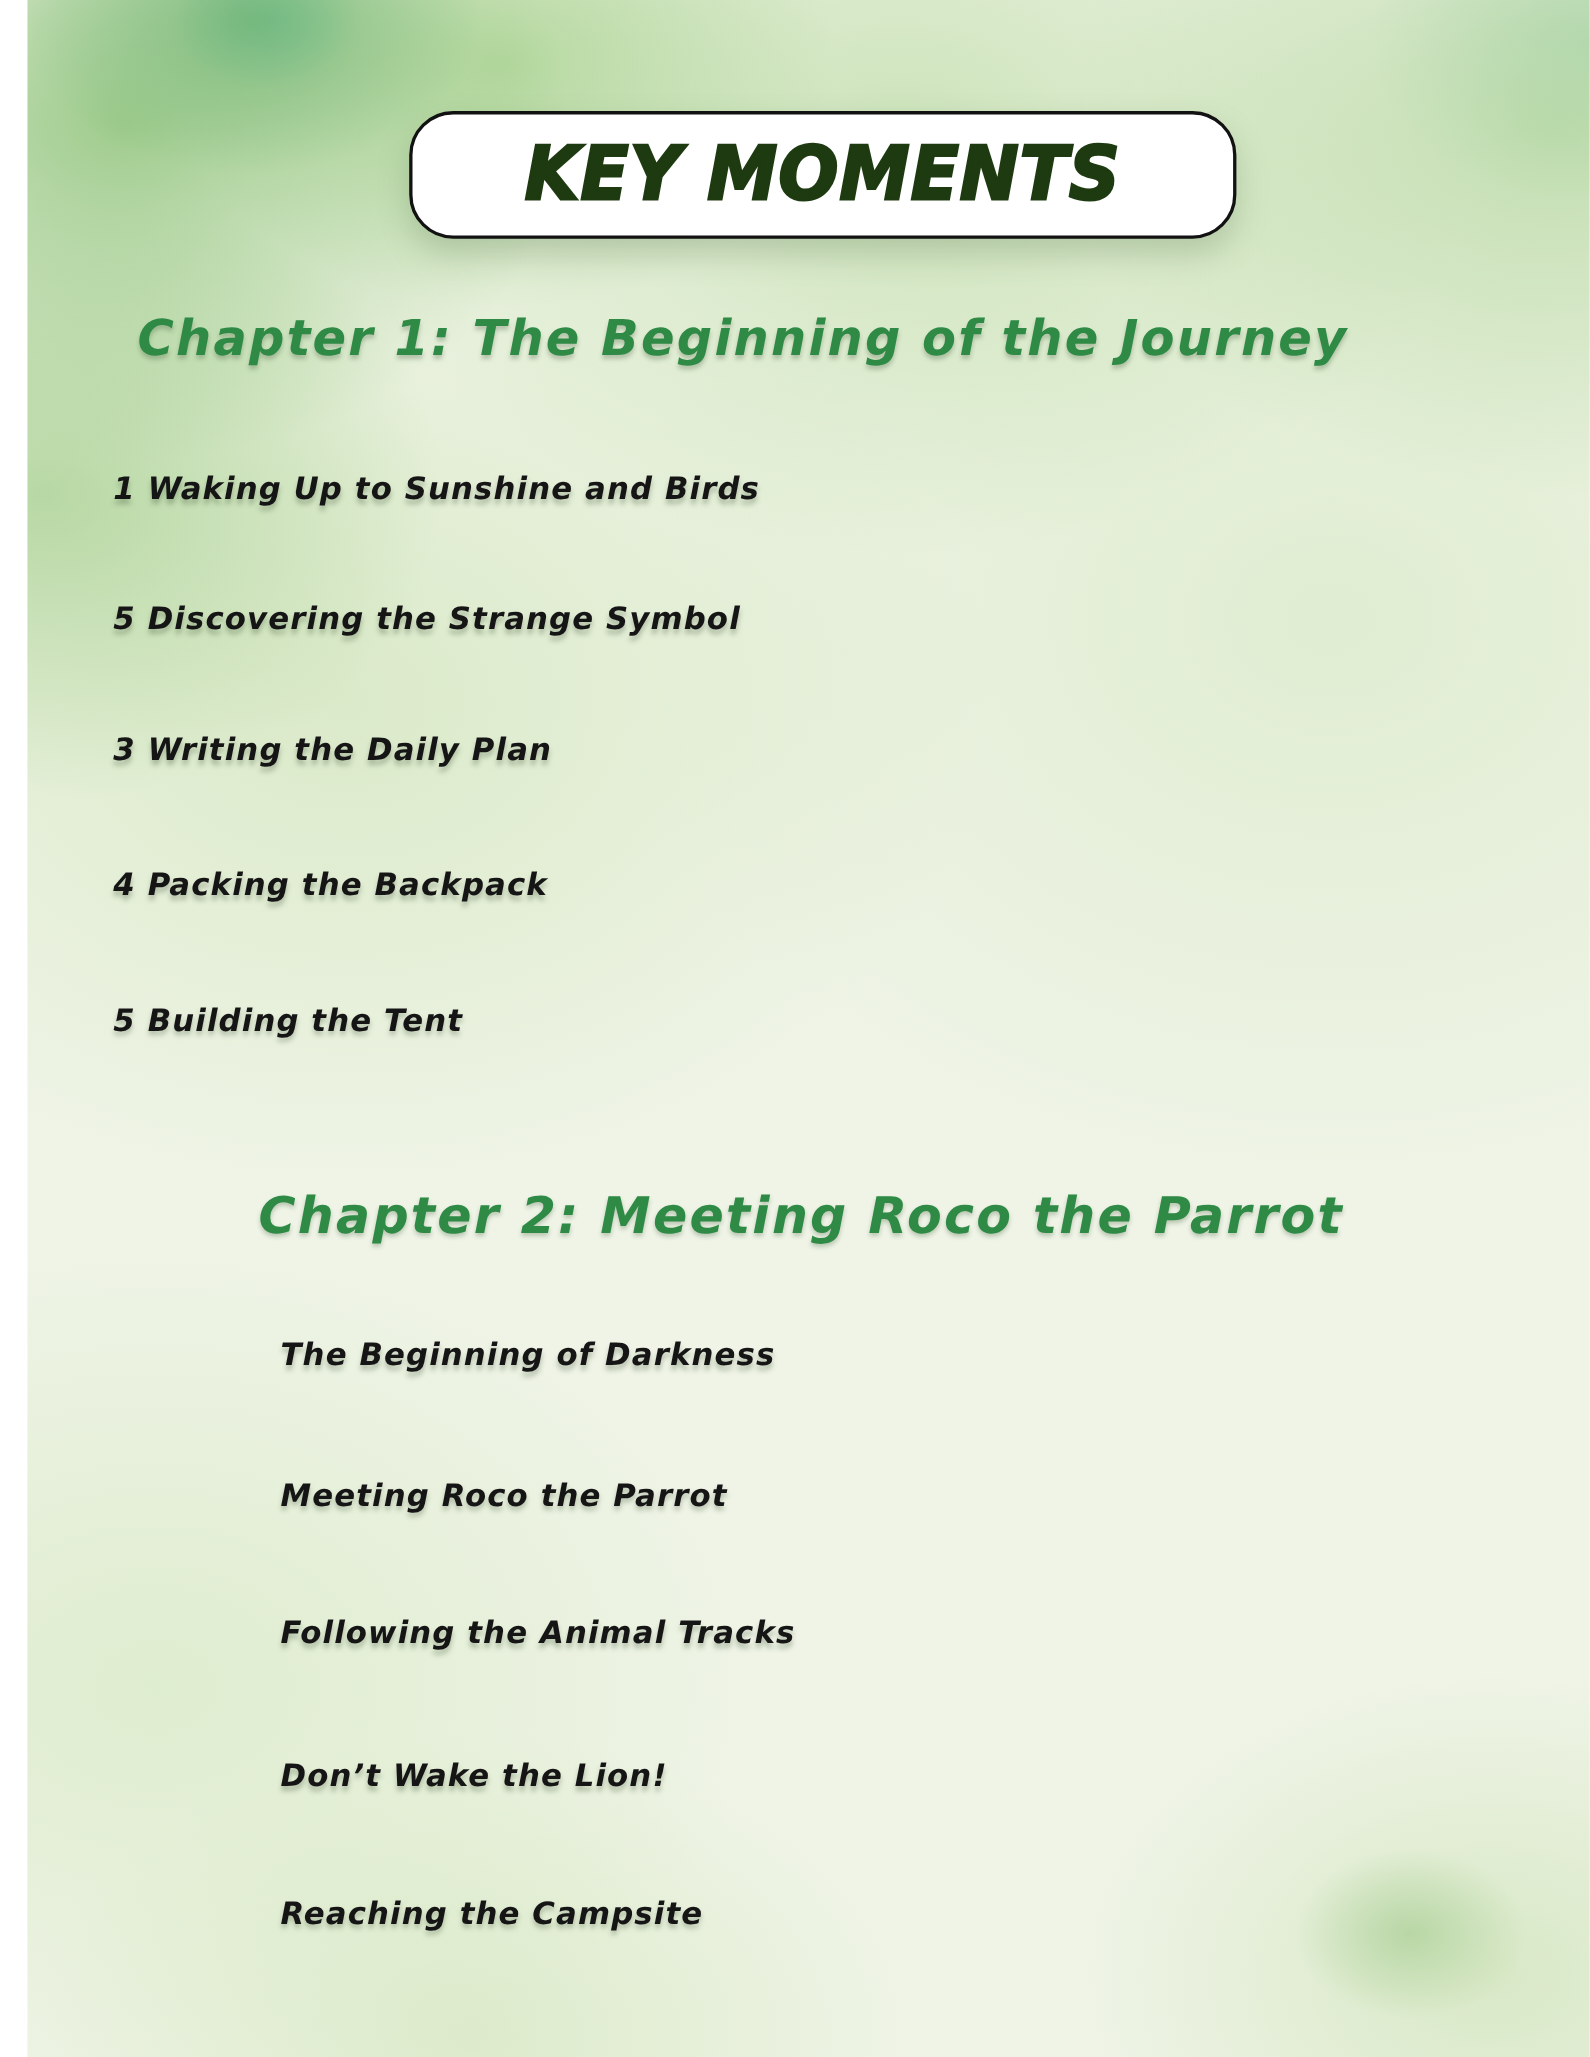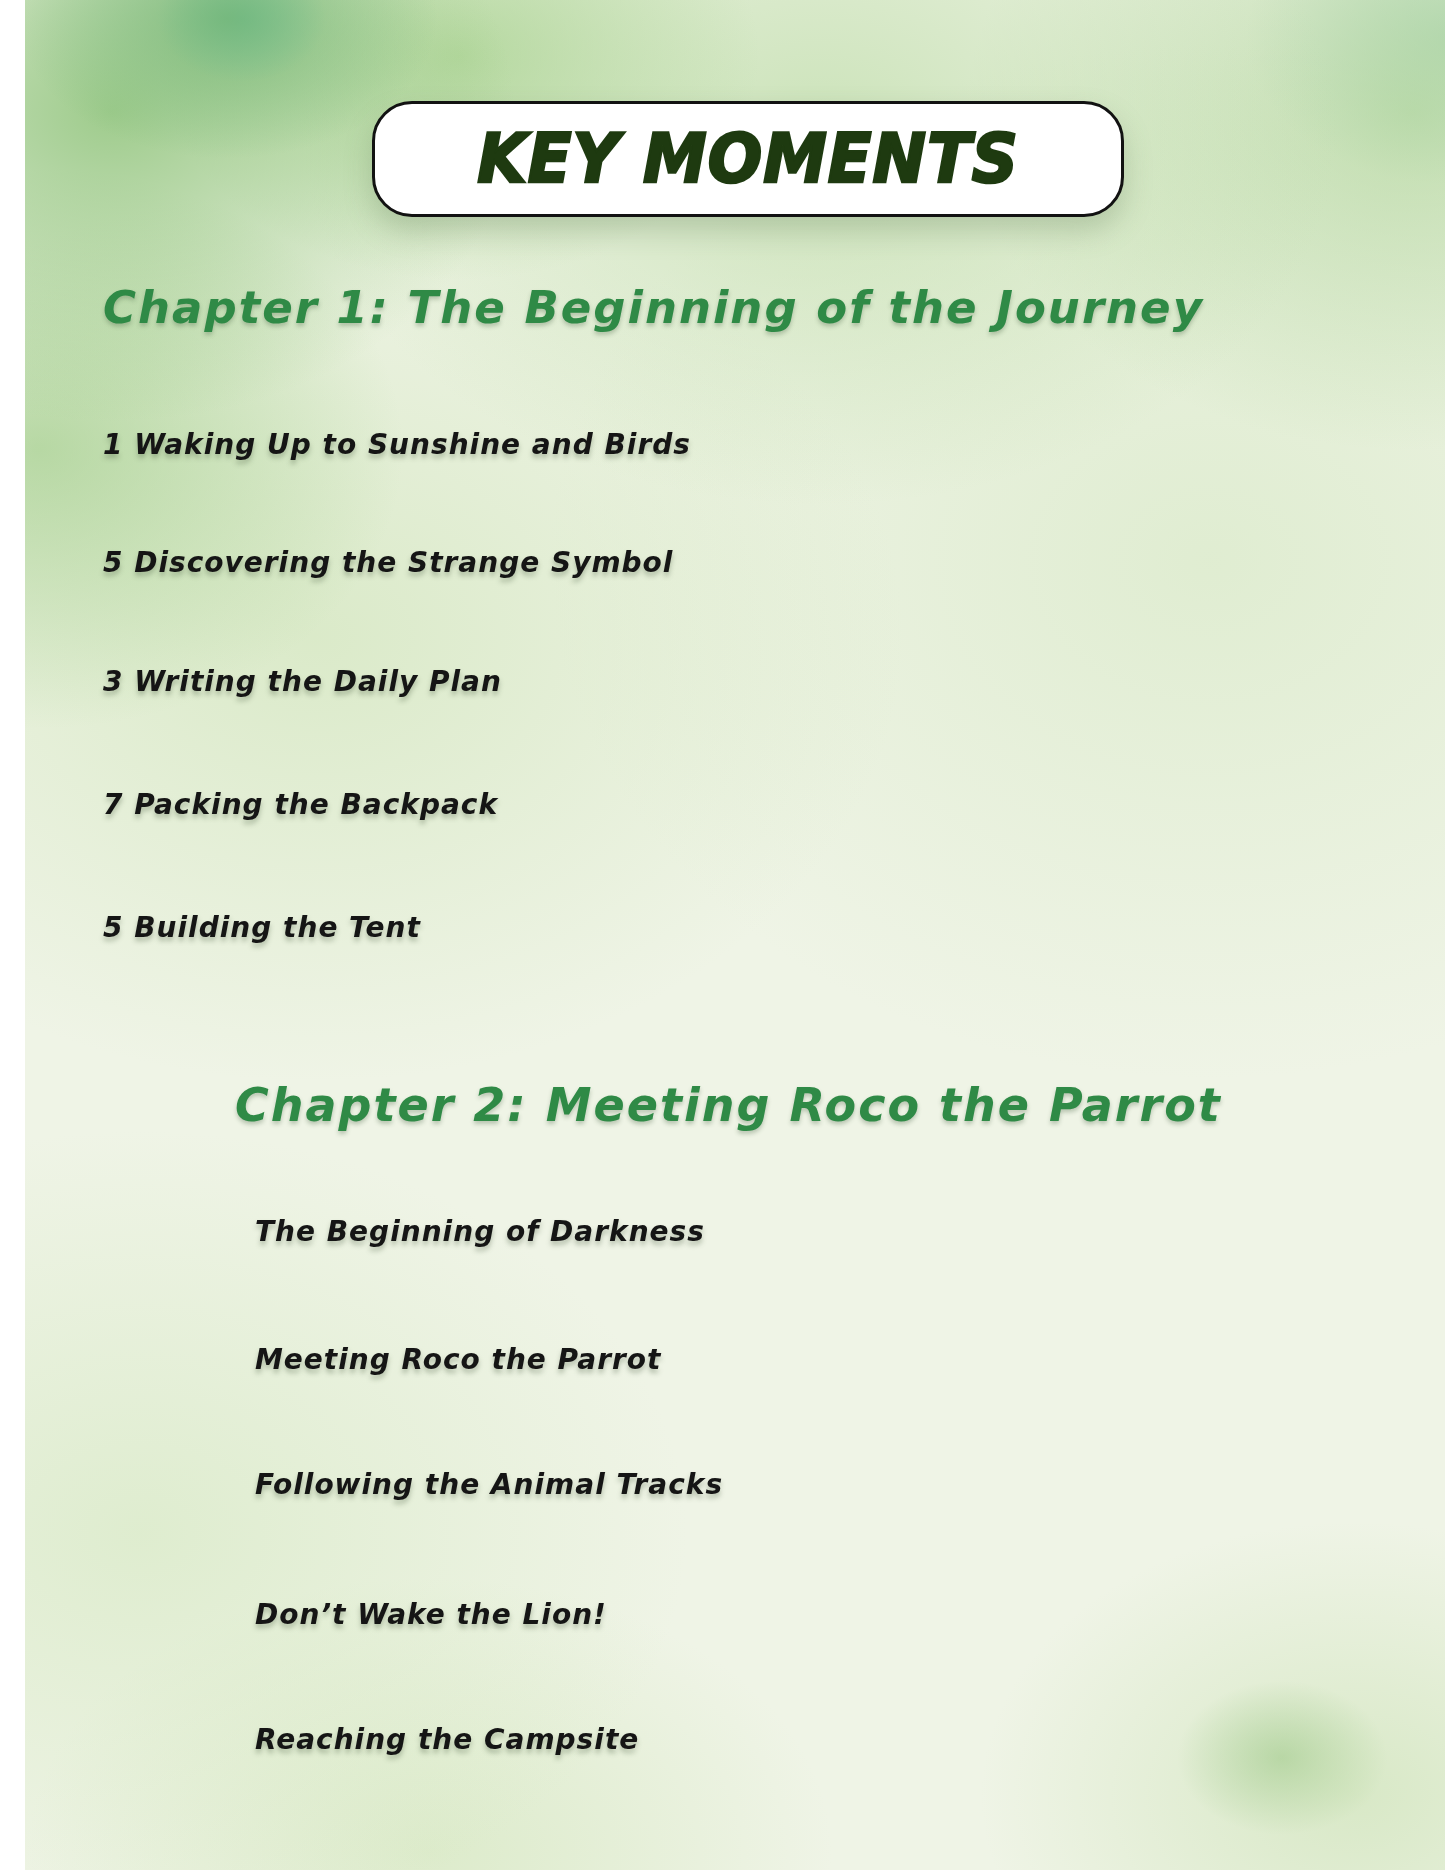--- a/index.html
+++ b/index.html
@@ -42,21 +42,21 @@
     position:absolute;font-style:italic;font-weight:bold;white-space:nowrap;
     color:#2f8a46;
     text-shadow:0 3px 4px rgba(60,90,55,0.30);
     letter-spacing:2px;
   }
   .toc-item{
     position:absolute;font-style:italic;font-weight:bold;white-space:nowrap;
     color:#151515;font-size:28px;letter-spacing:1px;
     text-shadow:0 4px 5px rgba(70,90,60,0.35);
   }
-  #ch1-heading{left:78px;top:281px;font-size:45px;}
+  #ch1-heading{left:100px;top:281px;font-size:45px;}
   #ch2-heading{left:210px;top:1078px;font-size:46px;}
   #c1-i0{left:78px;top:428px;}
   #c1-i1{left:78px;top:546px;}
   #c1-i2{left:78px;top:665px;}
   #c1-i3{left:78px;top:788px;}
   #c1-i4{left:78px;top:911px;}
   #c2-i0{left:230px;top:1215px;}
   #c2-i1{left:230px;top:1343px;}
   #c2-i2{left:230px;top:1468px;}
   #c2-i3{left:230px;top:1598px;}
@@ -69,21 +69,21 @@
 
   <div class="title-box">
     <span class="title-text">KEY MOMENTS</span>
   </div>
 
   <div class="chapter-heading" id="ch1-heading">Chapter 1: The Beginning of the Journey</div>
 
   <div class="toc-item" id="c1-i0">1 Waking Up to Sunshine and Birds</div>
   <div class="toc-item" id="c1-i1">5 Discovering the Strange Symbol</div>
   <div class="toc-item" id="c1-i2">3 Writing the Daily Plan</div>
-  <div class="toc-item" id="c1-i3">7 Packing the Backpack</div>
+  <div class="toc-item" id="c1-i3">4 Packing the Backpack</div>
   <div class="toc-item" id="c1-i4">5 Building the Tent</div>
 
   <div class="chapter-heading" id="ch2-heading">Chapter 2: Meeting Roco the Parrot</div>
 
   <div class="toc-item" id="c2-i0">The Beginning of Darkness</div>
   <div class="toc-item" id="c2-i1">Meeting Roco the Parrot</div>
   <div class="toc-item" id="c2-i2">Following the Animal Tracks</div>
   <div class="toc-item" id="c2-i3">Don’t Wake the Lion!</div>
   <div class="toc-item" id="c2-i4">Reaching the Campsite</div>
 

